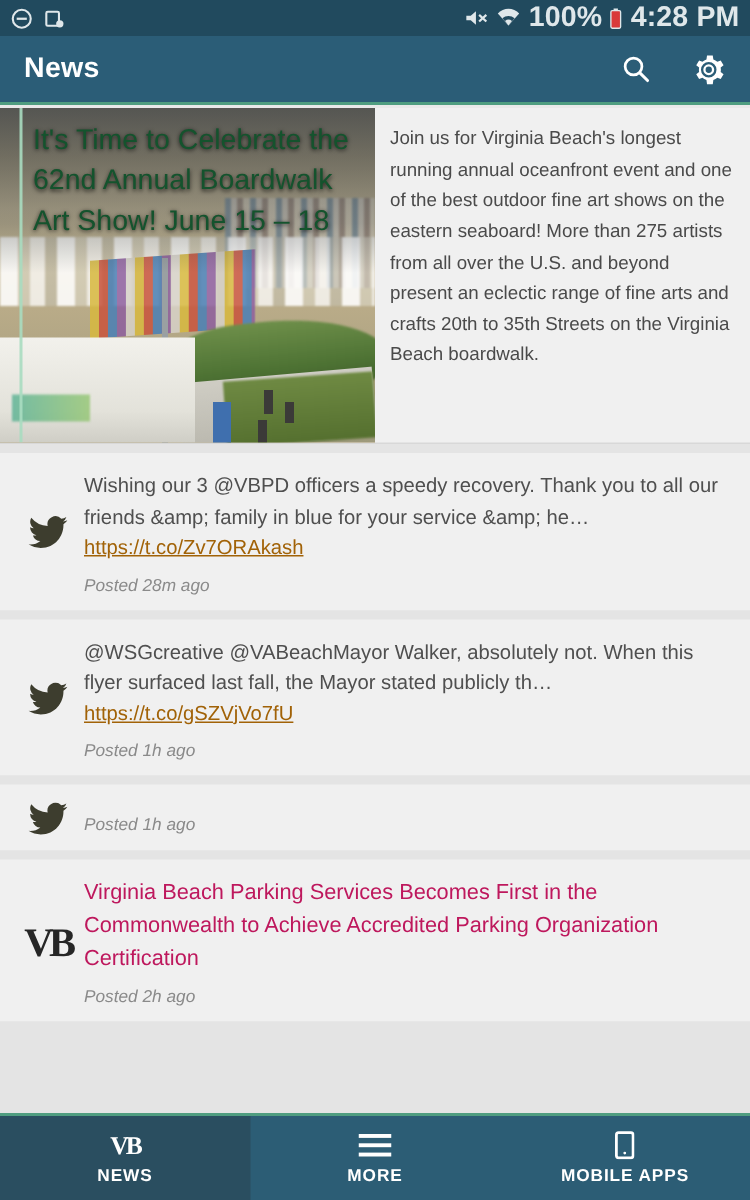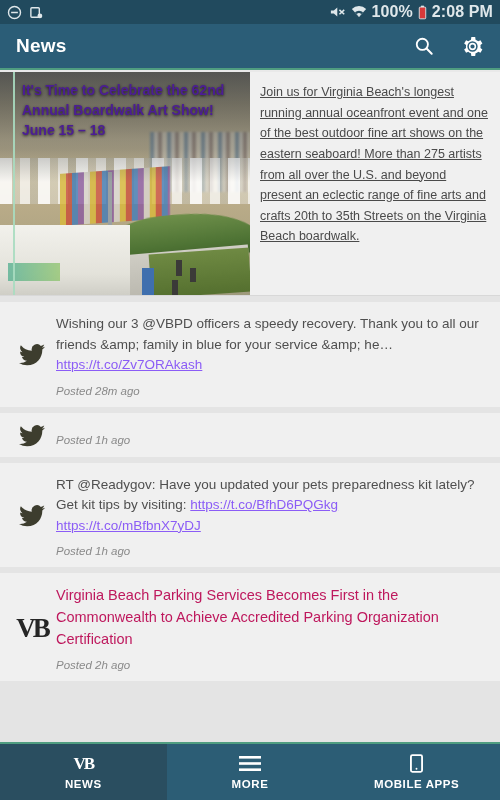--- a/index.html
+++ b/index.html
@@ -13,21 +13,21 @@
 
   
   .statusbar {
     height:24px; background:#214a5e; color:#dfe7ea;
     display:flex; align-items:center; padding:0 7px;
     font-size:13px; font-weight:bold;
   }
   .sb-left { display:flex; align-items:center; gap:7px; }
   .sb-right { margin-left:auto; display:flex; align-items:center; gap:5px; }
   .sb-ico { display:block; }
-  .sb-text { font-size:16px; letter-spacing:.1px; }
+  .sb-text { font-size:19px; letter-spacing:.1px; }
 
   
   .appbar {
     height:46px; background:#2b5d77;
     display:flex; align-items:center; padding:0 16px;
     border-bottom:2px solid #4f9d80;
     position:relative;
   }
   .appbar-title { color:#ffffff; font-size:19px; font-weight:bold; letter-spacing:.2px; }
   .appbar-actions { margin-left:auto; display:flex; align-items:center; gap:26px; }
@@ -123,47 +123,47 @@
   .ph-scrim {
     position:absolute; left:0; right:0; top:0; height:110px;
     background:linear-gradient(180deg, rgba(40,48,54,.62) 0%, rgba(40,48,54,.30) 70%, rgba(40,48,54,0) 100%);
   }
   .feat-accent {
     position:absolute; left:13px; top:0; bottom:0; width:2px;
     background:#a9dcc0; opacity:.9;
   }
   .feat-title {
     position:absolute; left:22px; right:8px; top:9px;
-    color:#4c1d95; font-size:14px; font-weight:bold; line-height:1.42;
+    color:#14532d; font-size:19px; font-weight:normal; line-height:1.42;
     text-shadow:0 1px 3px rgba(0,0,0,.75);
   }
 
   .feat-body { flex:1; padding:10px 12px 8px 10px; }
   .feat-date {
     font-size:11.5px; color:#6d6d6d; font-style:italic; margin-bottom:10px;
   }
   .feat-text {
-    font-size:12.5px; color:#4a4a4a; line-height:1.65;text-decoration:underline;
+    font-size:12.5px; color:#4a4a4a; line-height:1.65;
   }
 
   
   .sep { height:6px; background:#e4e4e4; }
   .item {
     display:flex; background:#f0f0f0; padding:12px 14px 10px 10px;
     align-items:flex-start;
   }
   .item-ico {
     width:44px; flex:0 0 44px; display:flex; align-items:center;
     justify-content:center; align-self:center;
   }
   .item-body { flex:1; padding-left:2px; }
   .tweet-text {
     font-size:13.5px; color:#4f4f4f; line-height:1.52; word-wrap:break-word;
   }
-  .tweet-text a { color:#8b5cf6; }
+  .tweet-text a { color:#a16207; }
   .news-title {
     font-size:14.5px; color:#be185d; line-height:1.5;
   }
   .posted {
     font-size:11.5px; color:#8a8a8a; font-style:italic; margin-top:9px;
   }
   .vb-mono {
     font-family:"Liberation Serif", serif; font-size:27px; font-weight:bold;
     color:#262626; letter-spacing:-3px;
   }
@@ -208,21 +208,21 @@
     <svg class="sb-ico" width="16" height="14" viewBox="0 0 18 14">
       <path d="M9 12.6 L1 3.6 A11 11 0 0 1 17 3.6 Z" fill="#dfe7ea"></path>
       <path d="M9 12.6 L4.4 7.2 A7 7 0 0 1 13.6 7.2 Z" fill="#214a5e"></path>
       <path d="M9 12.6 L6.4 9.2 A4 4 0 0 1 11.6 9.2 Z" fill="#dfe7ea"></path>
     </svg>
     <span class="sb-text">100%</span>
     <svg class="sb-ico" width="9" height="15" viewBox="0 0 10 16">
       <rect x="3.4" y="0.4" width="3.2" height="1.6" fill="#dfe7ea"></rect>
       <rect x="1.4" y="2" width="7.2" height="13" rx="1" fill="#d9393a" stroke="#dfe7ea" stroke-width="1"></rect>
     </svg>
-    <span class="sb-text">2:08 PM</span>
+    <span class="sb-text">4:28 PM</span>
   </div>
 </div>
 
 <div class="appbar">
   <div class="appbar-title">News</div>
   <div class="appbar-actions">
     <span>
       <svg width="22" height="22" viewBox="0 0 24 24">
         <circle cx="10.2" cy="10.2" r="6.1" fill="none" stroke="#ffffff" stroke-width="2"></circle>
         <path d="M14.8 14.8 L20.4 20.4" stroke="#ffffff" stroke-width="2.2" stroke-linecap="round"></path>
@@ -282,36 +282,36 @@
 
   <div class="sep"></div>
 
   <div class="item">
     <div class="item-ico">
       <svg width="26" height="22" viewBox="0 0 24 20">
         <path fill="#3d3d2e" d="M24 2.4a9.6 9.6 0 0 1-2.8.8A4.9 4.9 0 0 0 23.3.4a9.8 9.8 0 0 1-3.1 1.2A4.9 4.9 0 0 0 11.8 6a13.9 13.9 0 0 1-10.1-5.1 4.9 4.9 0 0 0 1.5 6.5A4.8 4.8 0 0 1 1 6.8v.1a4.9 4.9 0 0 0 3.9 4.8 4.9 4.9 0 0 1-2.2.1 4.9 4.9 0 0 0 4.6 3.4A9.9 9.9 0 0 1 0 17.3 13.9 13.9 0 0 0 7.5 19.5c9.1 0 14-7.5 14-14v-.6A10 10 0 0 0 24 2.4z"></path>
       </svg>
     </div>
     <div class="item-body">
+      <div class="tweet-text">
+        <span>@WSGcreative @VABeachMayor Walker, absolutely not. When this flyer surfaced last fall, the Mayor stated publicly th… </span><a href="#">https://t.co/gSZVjVo7fU</a>
+      </div>
       <div class="posted">Posted 1h ago</div>
     </div>
   </div>
 
   <div class="sep"></div>
 
   <div class="item">
     <div class="item-ico">
       <svg width="26" height="22" viewBox="0 0 24 20">
         <path fill="#3d3d2e" d="M24 2.4a9.6 9.6 0 0 1-2.8.8A4.9 4.9 0 0 0 23.3.4a9.8 9.8 0 0 1-3.1 1.2A4.9 4.9 0 0 0 11.8 6a13.9 13.9 0 0 1-10.1-5.1 4.9 4.9 0 0 0 1.5 6.5A4.8 4.8 0 0 1 1 6.8v.1a4.9 4.9 0 0 0 3.9 4.8 4.9 4.9 0 0 1-2.2.1 4.9 4.9 0 0 0 4.6 3.4A9.9 9.9 0 0 1 0 17.3 13.9 13.9 0 0 0 7.5 19.5c9.1 0 14-7.5 14-14v-.6A10 10 0 0 0 24 2.4z"></path>
       </svg>
     </div>
     <div class="item-body">
-      <div class="tweet-text">
-        <span>RT @Readygov: Have you updated your pets preparedness kit lately? Get kit tips by visiting: </span><a href="#">https://t.co/BfhD6PQGkg</a><span> </span><a href="#">https://t.co/mBfbnX7yDJ</a>
-      </div>
       <div class="posted">Posted 1h ago</div>
     </div>
   </div>
 
   <div class="sep"></div>
 
   <div class="item">
     <div class="item-ico vb-mono">VB</div>
     <div class="item-body">
       <div class="news-title">Virginia Beach Parking Services Becomes First in the Commonwealth to Achieve Accredited Parking Organization Certification</div>

